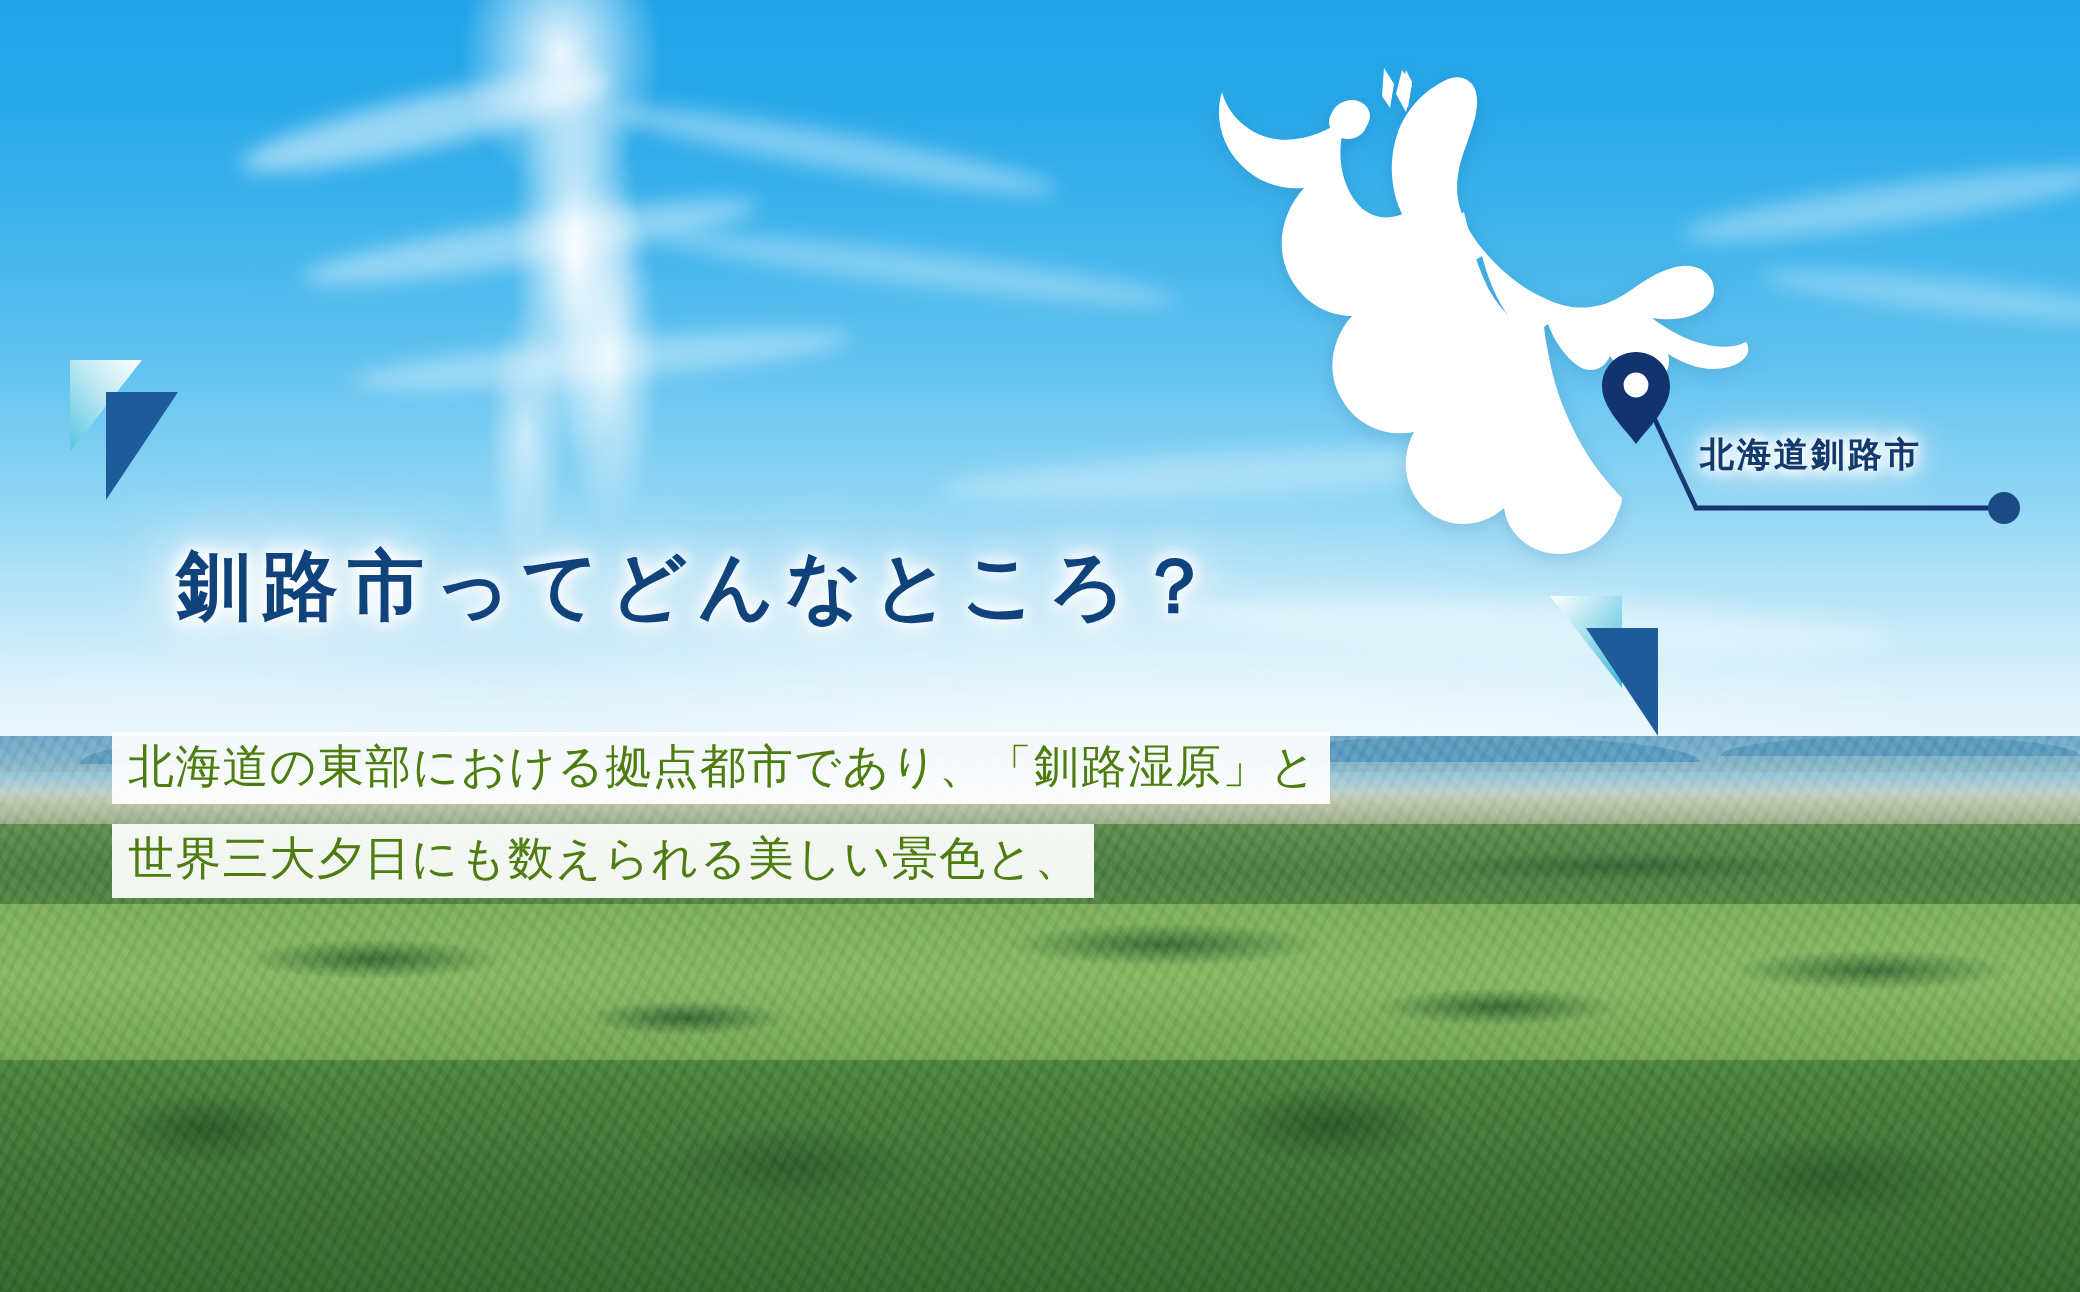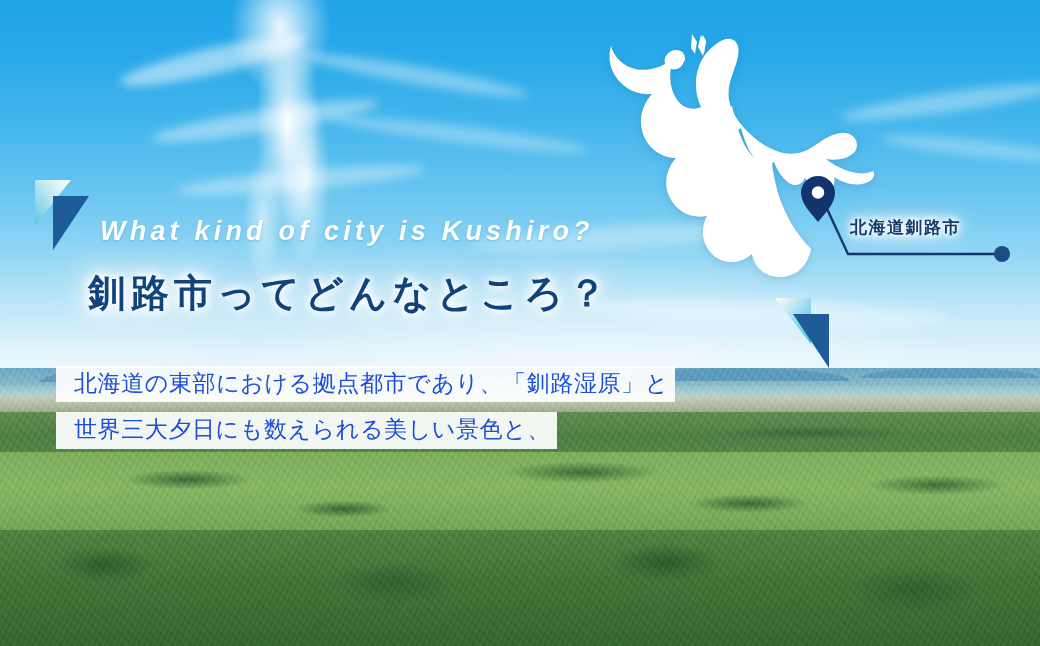--- a/index.html
+++ b/index.html
@@ -202,26 +202,26 @@
     position: absolute;
     left: 56px; top: 366px;
     display: flex;
     flex-direction: column;
     align-items: flex-start;
     gap: 10px;
   }
   .copy-line {
     display: inline-block;
     background: rgba(255,255,255,.93);
-    color: #1d4ed8;
+    color: #4d7c0f;
     font-size: 23px;
     font-weight: 400;
     letter-spacing: .6px;
     line-height: 1.28;
-    padding: 3px 6px 4px 18px;
+    padding: 3px 6px 4px 8px;
     white-space: nowrap;
   }
 </style>
 </head>
 <body>
 
 <div id="stage">
 
   <div class="sky"></div>
   <div class="sky-glow"></div>
@@ -597,21 +597,20 @@
           <stop offset="0%" stop-color="#3bb9da"></stop>
           <stop offset="55%" stop-color="#a9e0ee"></stop>
           <stop offset="100%" stop-color="#ffffff"></stop>
         </linearGradient>
       </defs>
       <polygon points="54,2 18,2 54,48" fill="url(#gradR)" transform="translate(-18,0)"></polygon>
       <polygon points="36,18 0,18 36,72" fill="#1d5c99" transform="translate(18,0)"></polygon>
     </svg>
   </div>
 
-  <div class="headline-en">What kind of city is Kushiro?</div>
 
   <div class="headline-jp">釧路市ってどんなところ？</div>
 
   <div class="body-copy">
     <span class="copy-line">北海道の東部における拠点都市であり、「釧路湿原」と</span>
     <span class="copy-line">世界三大夕日にも数えられる美しい景色と、</span>
   </div>
 
 </div>
 

